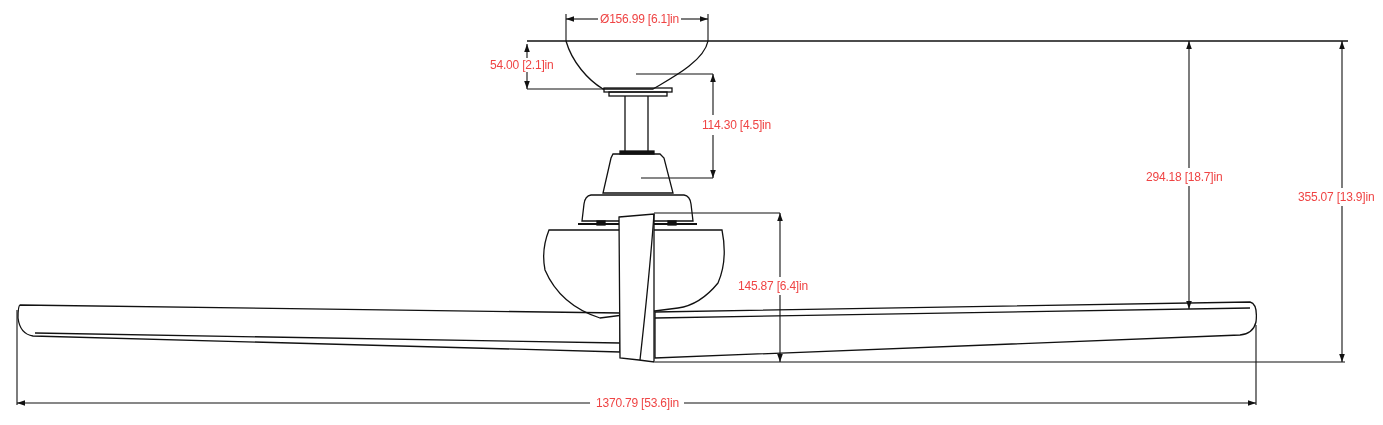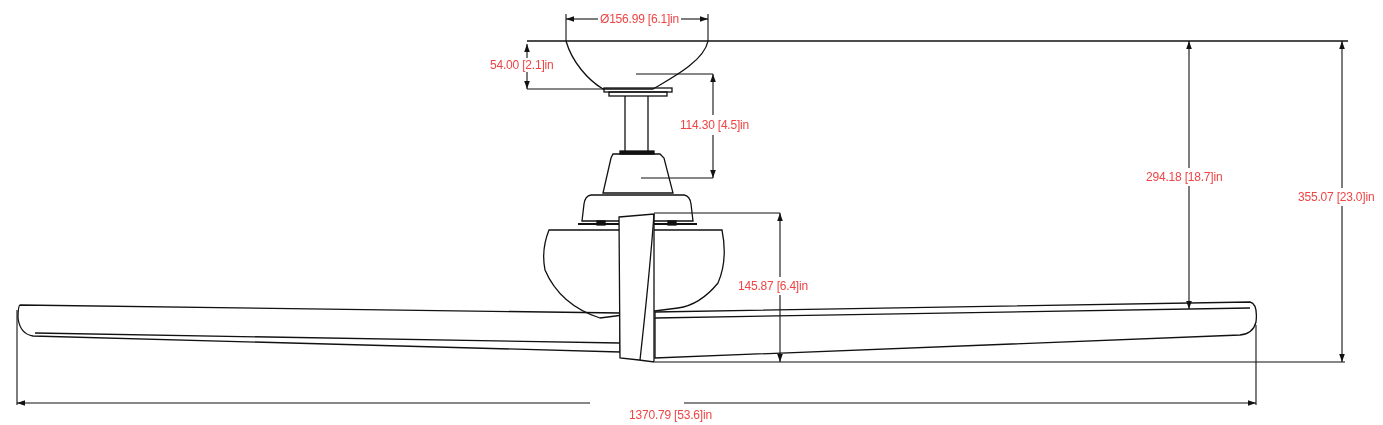--- a/index.html
+++ b/index.html
@@ -79,17 +79,17 @@
 
     <line x1="17" y1="310" x2="17" y2="405"></line>
     <line x1="1256" y1="325" x2="1256" y2="405"></line>
     <line x1="17" y1="403" x2="590" y2="403" marker-start="url(#arr)"></line>
     <line x1="684" y1="403" x2="1256" y2="403" marker-end="url(#arr)"></line>
   </g>
 </svg>
 
 <div class="lbl" style="left:598px; top:12px;">Ø156.99 [6.1]in</div>
 <div class="lbl" style="left:488px; top:58px;text-align:right;">54.00 [2.1]in</div>
-<div class="lbl" style="left:678px; top:118px;">114.30 [4.5]in</div>
+<div class="lbl" style="left:700px; top:118px;">114.30 [4.5]in</div>
 <div class="lbl" style="left:736px; top:279px;">145.87 [6.4]in</div>
 <div class="lbl" style="left:1144px; top:170px;">294.18 [18.7]in</div>
-<div class="lbl" style="left:1296px; top:190px;">355.07 [23.0]in</div>
-<div class="lbl" style="left:594px; top:408px;margin-left:33px;">1370.79 [53.6]in</div>
+<div class="lbl" style="left:1296px; top:190px;">355.07 [13.9]in</div>
+<div class="lbl" style="left:594px; top:396px;">1370.79 [53.6]in</div>
 
 </body></html>

